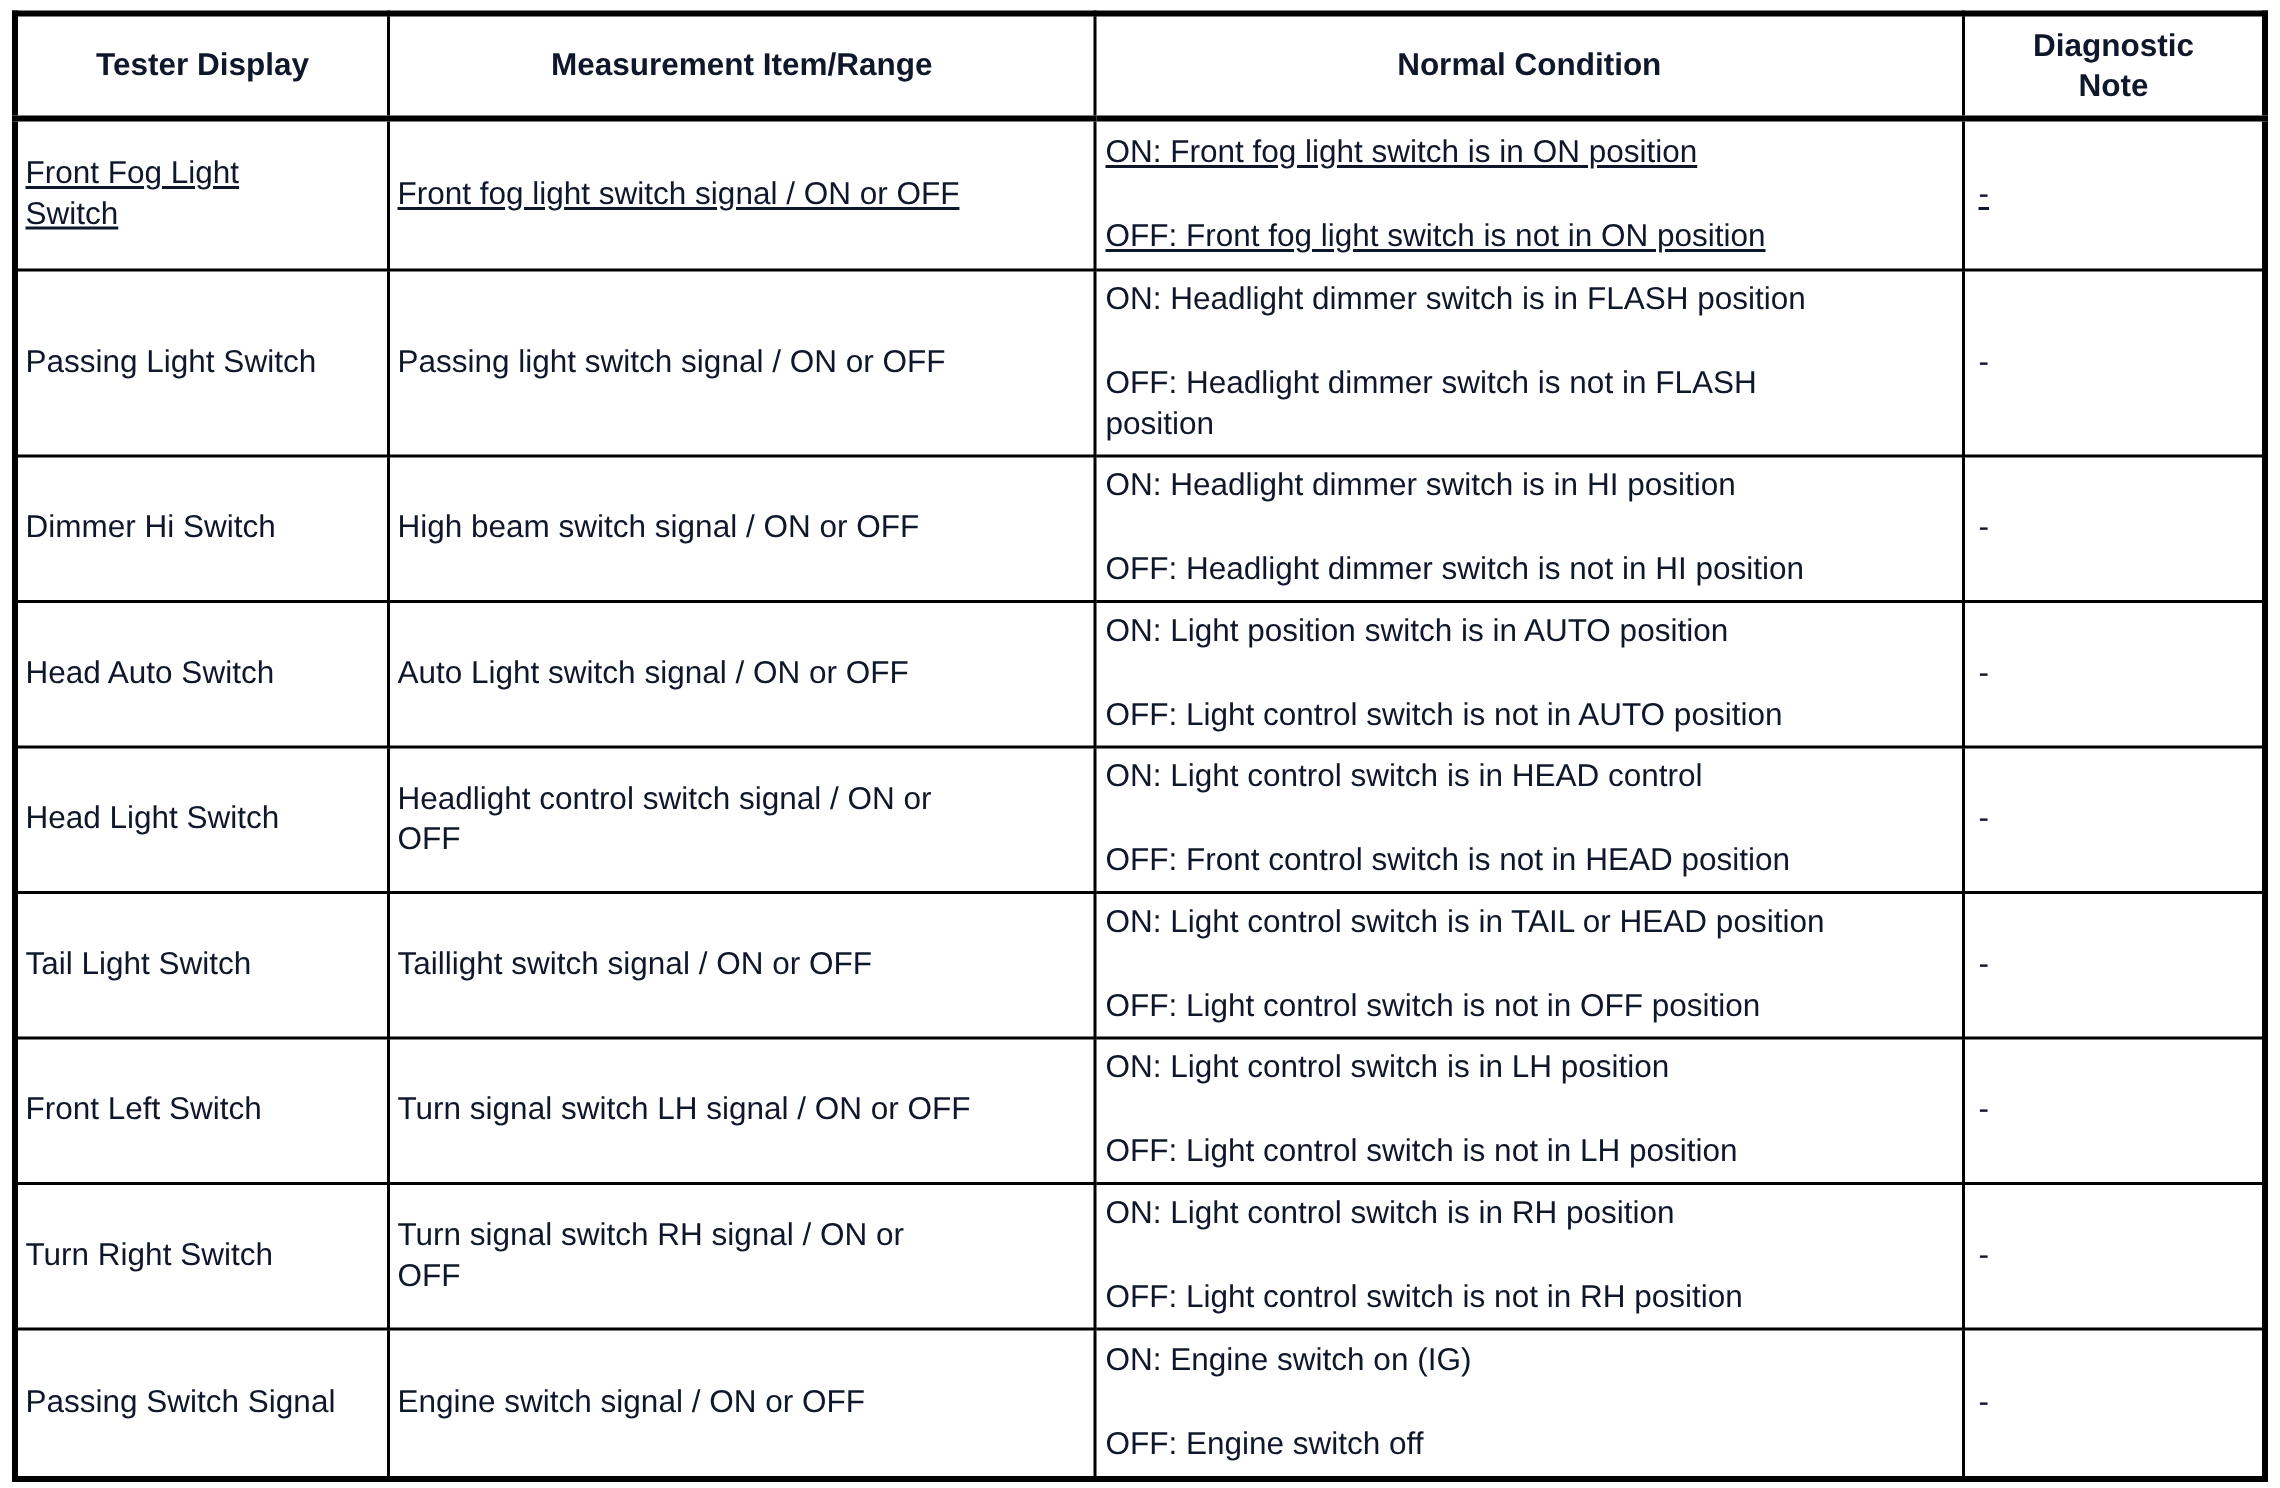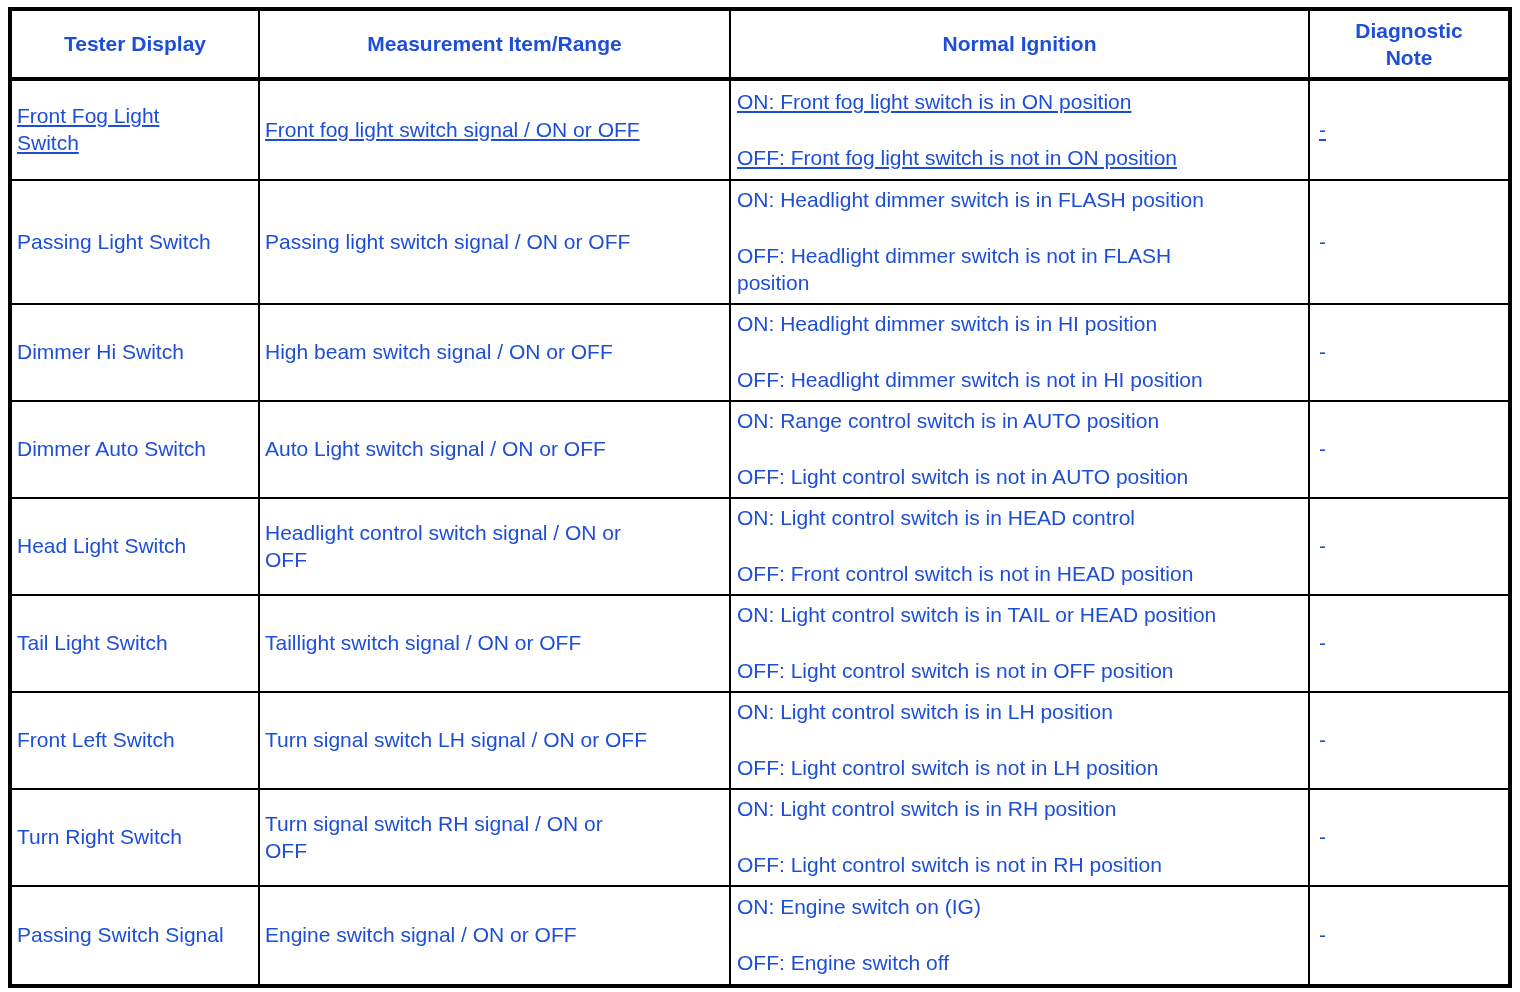--- a/index.html
+++ b/index.html
@@ -9,21 +9,21 @@
     color: #000000;
     overflow: hidden;
   }
   .sheet { padding: 7px 8px; }
   table.diag {
     border-collapse: collapse;
     table-layout: fixed;
     width: 1500px;
     border: 4px solid #000;
     font-size: 21px;
-    color: #1d4ed8;
+    color: #0f172a;
     padding-left: 48px;
   }
   col.c1 { width: 249px; }
   col.c2 { width: 471px; }
   col.c3 { width: 579px; }
   col.c4 { width: 201px; }
   th {
     border: 2px solid #000;
     border-bottom: 4px solid #000;
     height: 62px;
@@ -59,21 +59,21 @@
     <colgroup>
       <col class="c1">
         <col class="c2">
         <col class="c3">
         <col class="c4">
     </colgroup>
     <thead>
       <tr>
         <th>Tester Display</th>
         <th>Measurement Item/Range</th>
-        <th>Normal Ignition</th>
+        <th>Normal Condition</th>
         <th>Diagnostic
 Note</th>
       </tr>
     </thead>
     <tbody id="table-body">
   <tr>
     <td class="c1"><span>Front Fog Light
 Switch</span></td>
     <td class="c2"><span>Front fog light switch signal / ON or OFF</span></td>
     <td class="c3">
@@ -98,24 +98,24 @@
     <td class="c1"><span>Dimmer Hi Switch</span></td>
     <td class="c2"><span>High beam switch signal / ON or OFF</span></td>
     <td class="c3">
       <p>ON: Headlight dimmer switch is in HI position</p>
       <p>OFF: Headlight dimmer switch is not in HI position</p>
     </td>
     <td class="c4"><span>-</span></td>
   </tr>
 
   <tr>
-    <td class="c1"><span>Dimmer Auto Switch</span></td>
+    <td class="c1"><span>Head Auto Switch</span></td>
     <td class="c2"><span>Auto Light switch signal / ON or OFF</span></td>
     <td class="c3">
-      <p>ON: Range control switch is in AUTO position</p>
+      <p>ON: Light position switch is in AUTO position</p>
       <p>OFF: Light control switch is not in AUTO position</p>
     </td>
     <td class="c4"><span>-</span></td>
   </tr>
 
   <tr>
     <td class="c1"><span>Head Light Switch</span></td>
     <td class="c2"><span>Headlight control switch signal / ON or
 OFF</span></td>
     <td class="c3">

